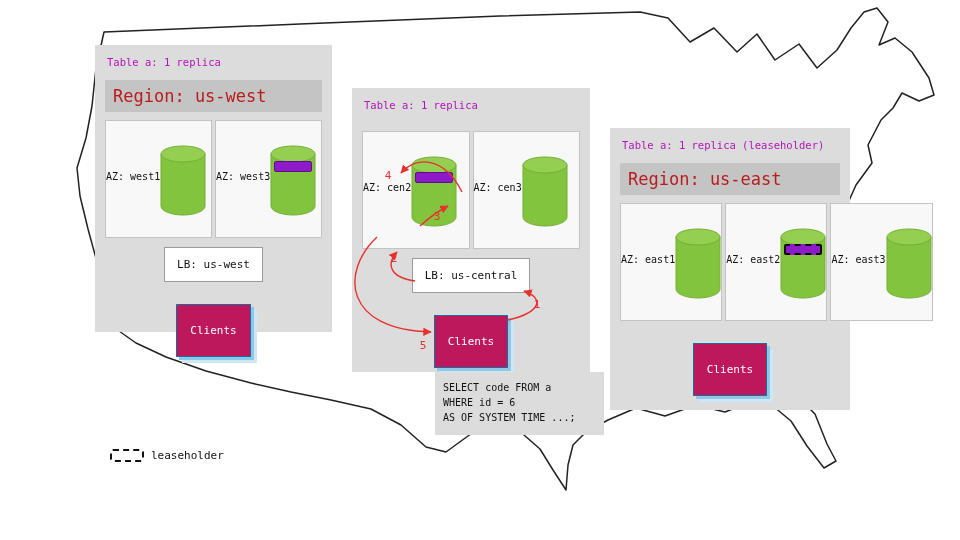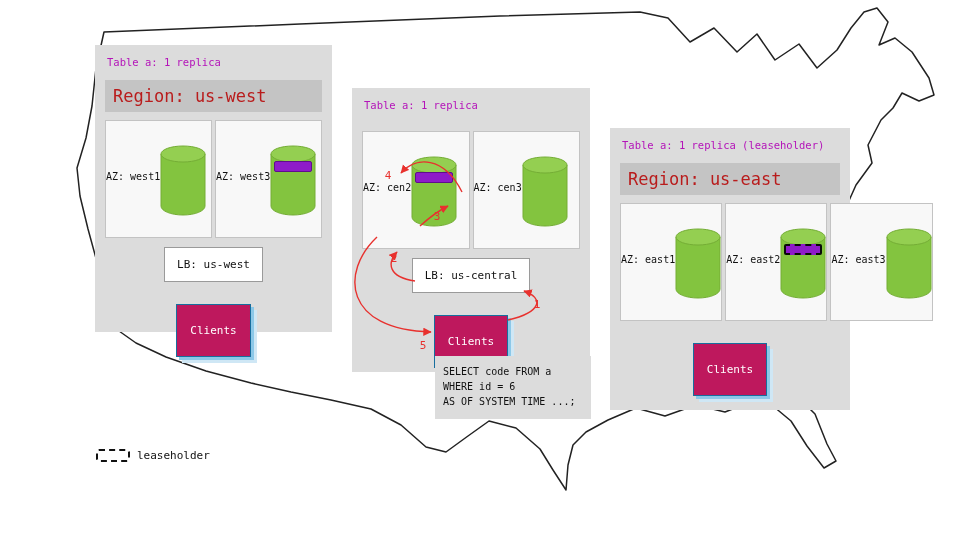--- a/index.html
+++ b/index.html
@@ -25,25 +25,25 @@
   .band { position:absolute; left:4px; top:16px; width:38px; height:11px;
           background:#8e1bc9; border:1px solid #5f0d8c; border-radius:2px; z-index:3; }
   .band.leaseholder { border:2px dashed #0a0a0a; }
 
   .lb-box { width:fit-content; margin:9px auto 0; background:#ffffff; border:1px solid #9a9a9a;
             font-size:11px; color:#111; padding:10px 12px; white-space:nowrap;text-align:center; }
   .clients-btn { width:fit-content; margin:22px auto 0; background:#be185d; border:1px solid #176e9e;
             color:#ffffff; font-size:11px; padding:19px 13px;
             box-shadow:3px 3px 0 #8cc8e8, 6px 6px 0 #cfe7f5; white-space:nowrap; }
 
-  .sql-box { position:absolute; left:435px; top:356px; width:156px; background:#dcdcdc;
+  .sql-box { position:absolute; left:435px; top:372px; width:169px; background:#dcdcdc;
              padding:8px 8px 10px; font-size:10px; line-height:1.5; color:#111; z-index:2; }
   .sql-box div { white-space:nowrap; }
 
-  .legend { position:absolute; left:96px; top:449px; display:flex; align-items:center; gap:7px; z-index:2; }
+  .legend { position:absolute; left:110px; top:449px; display:flex; align-items:center; gap:7px; z-index:2; }
   .legend-swatch { width:34px; height:13px; background:#fff; border:2px dashed #111; border-radius:3px; }
   .legend-label { font-size:11px; color:#111; }
 
   .arrow-num { font-size:11px; fill:#e8312e; font-family:"DejaVu Sans Mono", monospace; }
 </style>
 </head>
 <body>
 
 <div class="stage">
 

